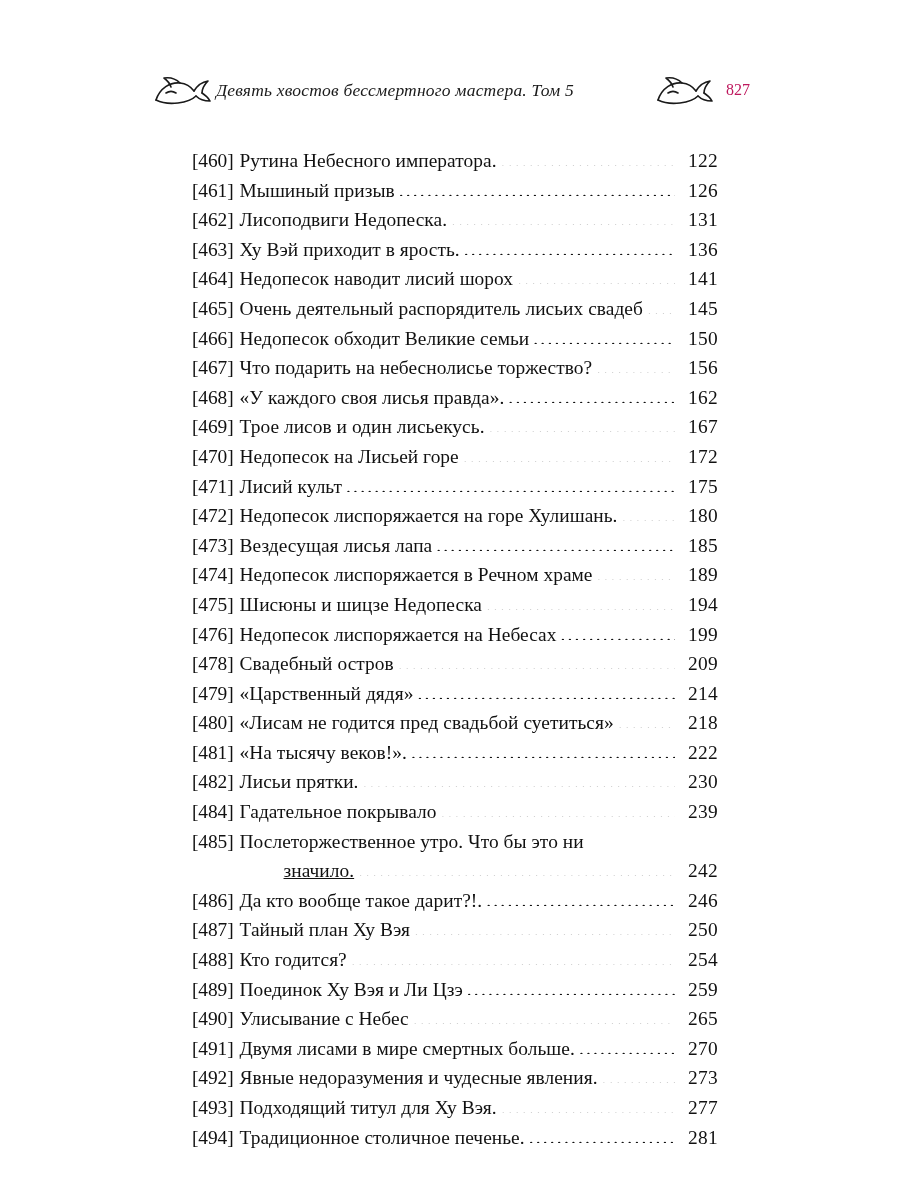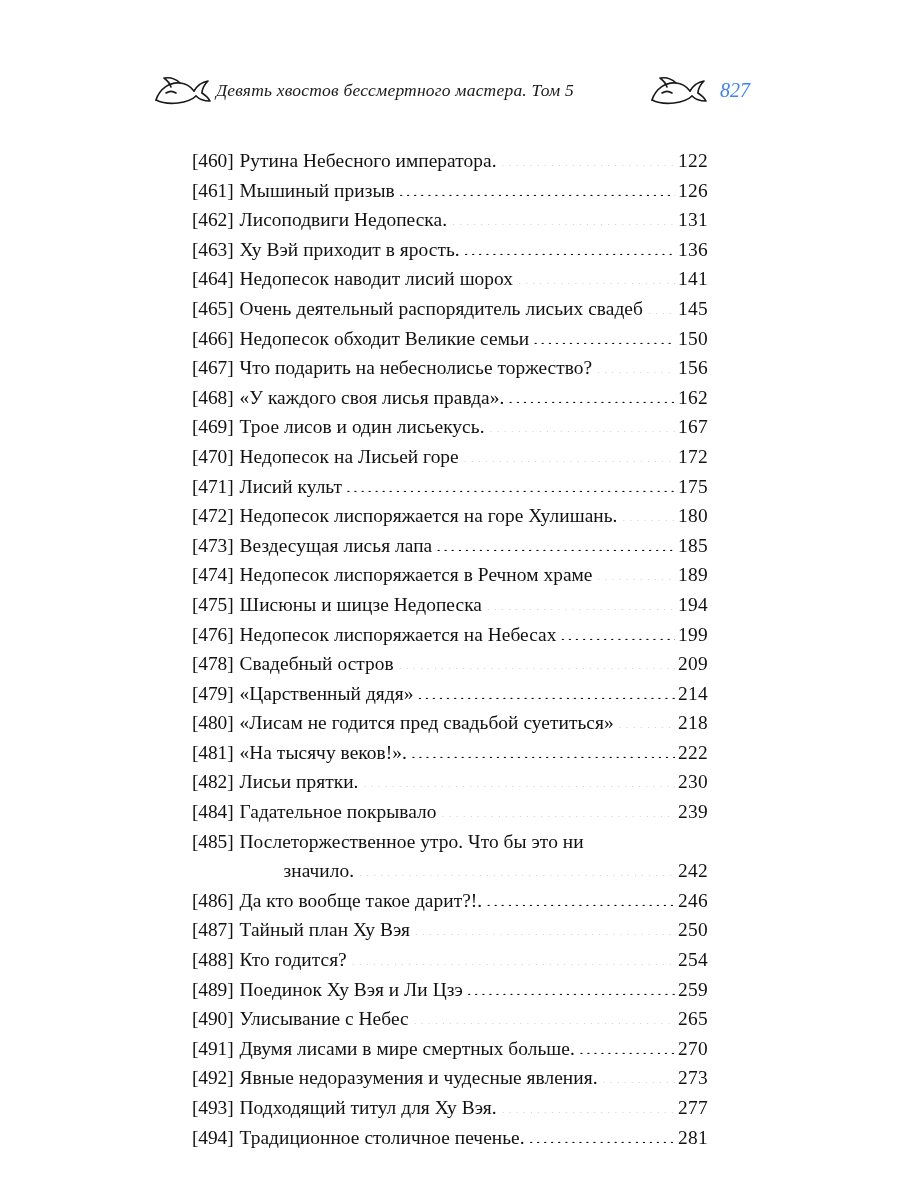--- a/index.html
+++ b/index.html
@@ -49,23 +49,22 @@
     font-family: "Liberation Serif", serif;
     font-size: 17.5px;
     font-style: italic;
     letter-spacing: 0.2px;
     color: #1a1a1a;
     white-space: nowrap;
   }
 
   .page-number {
     font-family: "Liberation Serif", serif;
-    font-size: 20px;
-    font-style: italic;
-    color: #3b82f6;
+    font-size: 16px;
+    color: #be185d;
     padding-left: 8px;
   }
 
   .fox-orn {
     width: 66px;
     height: 40px;
     flex: 0 0 auto;
   }
   .fox-orn svg { display: block; }
 
@@ -111,30 +110,32 @@
     letter-spacing: 2.2px;
     font-size: 19.4px;
     color: #111111;
     display: block;
     white-space: nowrap;
   }
   .toc-dots.nodots::before { content: ""; }
 
   .toc-page {
     flex: 0 0 auto;
+    text-align: right;
     min-width: 40px;
     letter-spacing: 0.3px;
   }
 
   
   .toc-row.cont .toc-num {
     visibility: hidden;
   }
   .toc-row.cont .toc-title {
     padding-left: 44px;
+    text-decoration: underline;
   }
   .toc-row.first-of-pair .toc-dots::before { content: ""; }
 </style>
 </head>
 <body>
 
 <div class="page">
 
   <div class="header">
     <span class="fox-orn">

